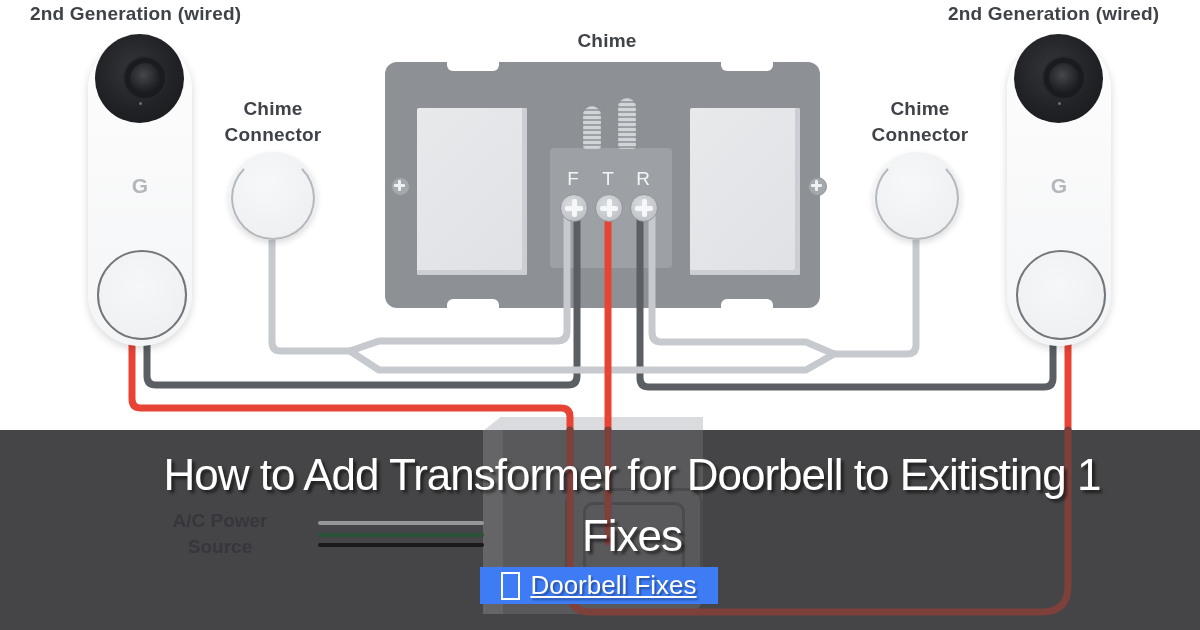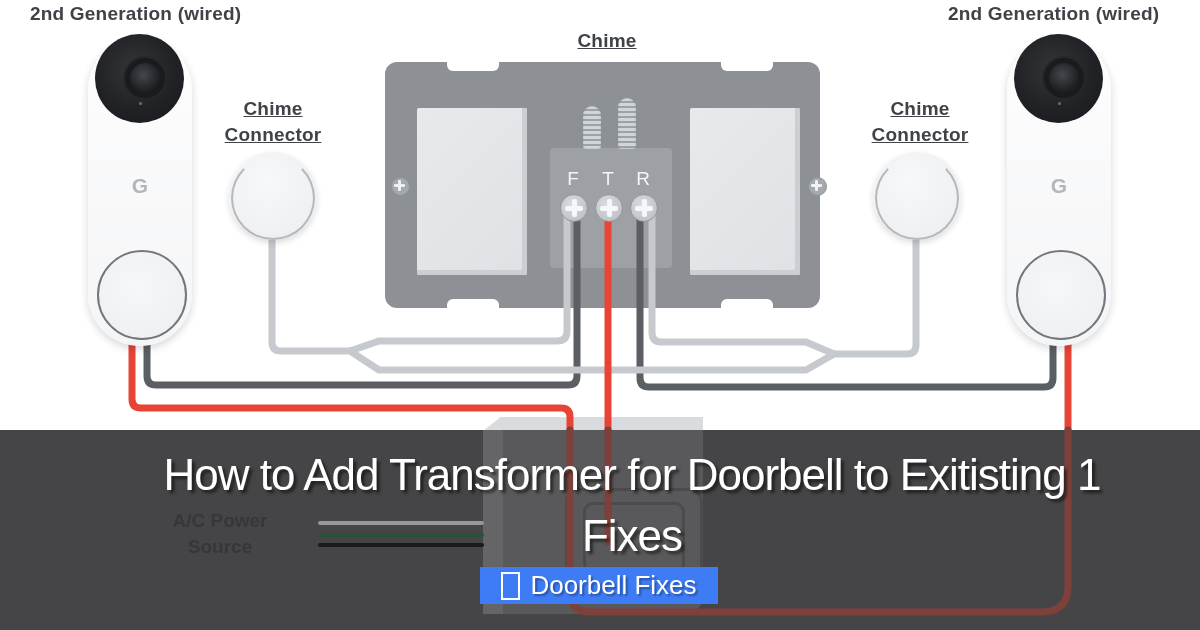--- a/index.html
+++ b/index.html
@@ -2,21 +2,21 @@
 <html><head>
 <meta charset="utf-8">
 <style>
   html,body{margin:0;padding:0;background:#dfe1e3;}
   #stage{position:relative;width:1200px;height:630px;background:#ffffff;overflow:hidden;
          font-family:"Liberation Sans", sans-serif;}
   .abs{position:absolute;}
 
   
   .dlabel{color:#3f4348;font-weight:700;font-size:19px;letter-spacing:.2px;white-space:nowrap;text-align:center;}
-  .dlabel.center{text-align:center;text-decoration:underline;}
+  .dlabel.center{text-align:center;}
 
   
   #chime-body{left:385px;top:62px;width:435px;height:246px;background:#8d9196;border-radius:12px;z-index:1;}
   .notch{background:#ffffff;width:52px;height:17px;border-radius:6px;z-index:1;}
   .bell{width:110px;height:167px;top:108px;background:linear-gradient(135deg,#e7e9eb 0%,#dfe1e4 100%);
         box-shadow:inset -5px -5px 0 #cbced2;border-radius:2px;z-index:1;}
   #terminal-block{left:550px;top:148px;width:122px;height:120px;background:#9da1a6;border-radius:4px;z-index:1;}
   .spring{background:repeating-linear-gradient(180deg,#d2d5d8 0px,#d2d5d8 3px,#9da2a6 3px,#9da2a6 5px);
           border-radius:9px 9px 3px 3px;z-index:1;box-shadow:inset 0 0 2px rgba(0,0,0,.15);}
   .tletter{color:#f3f4f6;font-size:19px;font-weight:400;z-index:3;width:30px;text-align:center;}
@@ -72,21 +72,21 @@
   #ac-black{top:543px;background:#1a1a1c;}
   #ac-label{left:150px;top:508px;width:140px;text-align:center;color:#36373b;font-weight:700;
             font-size:19px;line-height:26px;z-index:5;}
 
   
   #title{left:0;top:444px;width:1200px;text-align:center;color:#ffffff;font-size:44px;
          letter-spacing:-1px;line-height:61px;z-index:6;
          text-shadow:3px 3px 3px rgba(0,0,0,.55);padding-left:32px;}
   #badge{left:480px;top:567px;width:238px;height:37px;background:#3e7cf6;z-index:6;
          display:flex;align-items:center;justify-content:center;gap:10px;
-         color:#ffffff;font-size:26px;text-shadow:2px 2px 2px rgba(0,0,0,.35);}
+         color:#ffffff;font-size:26px;text-shadow:2px 2px 2px rgba(0,0,0,.35);text-decoration:underline;}
   #badge .tofu{display:inline-block;width:15px;height:24px;border:2px solid #ffffff;}
 </style>
 </head>
 <body>
 
 <div id="stage">
 
   <div class="abs dlabel" style="left:30px;top:3px;">2nd Generation (wired)</div>
   <div class="abs dlabel" style="left:948px;top:3px;">2nd Generation (wired)</div>
   <div class="abs dlabel center" style="left:547px;top:30px;width:120px;">Chime</div>

